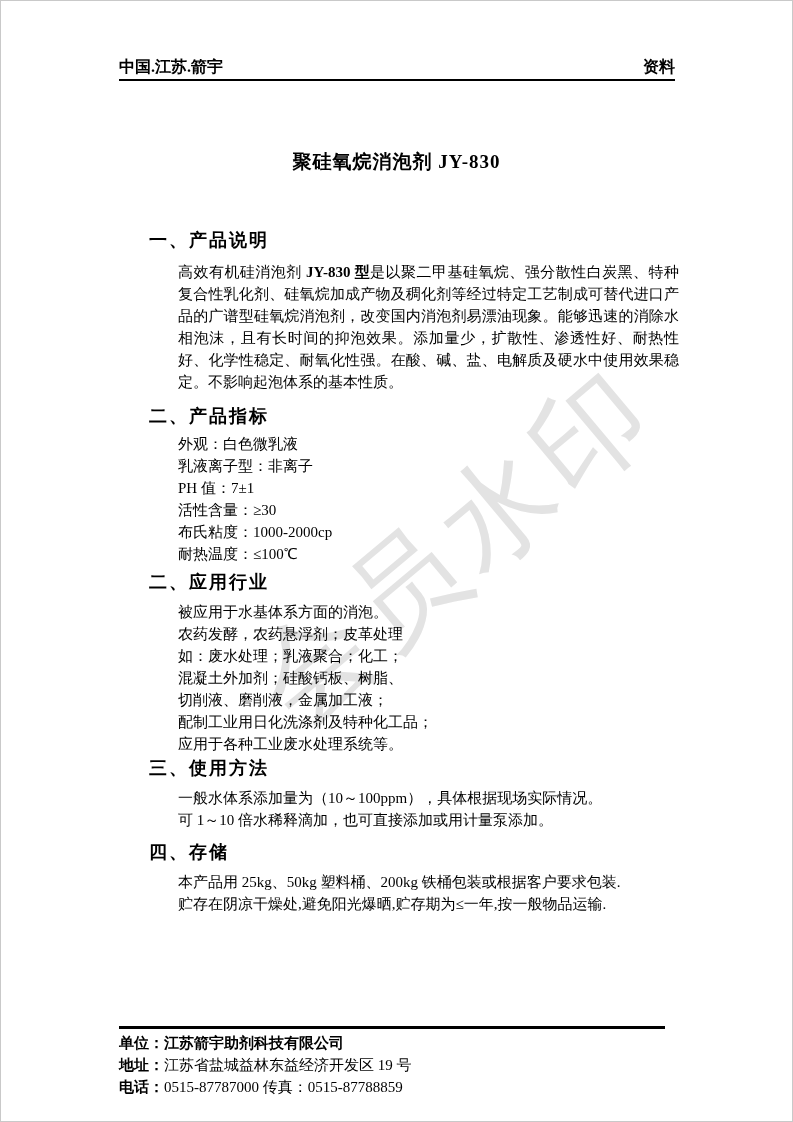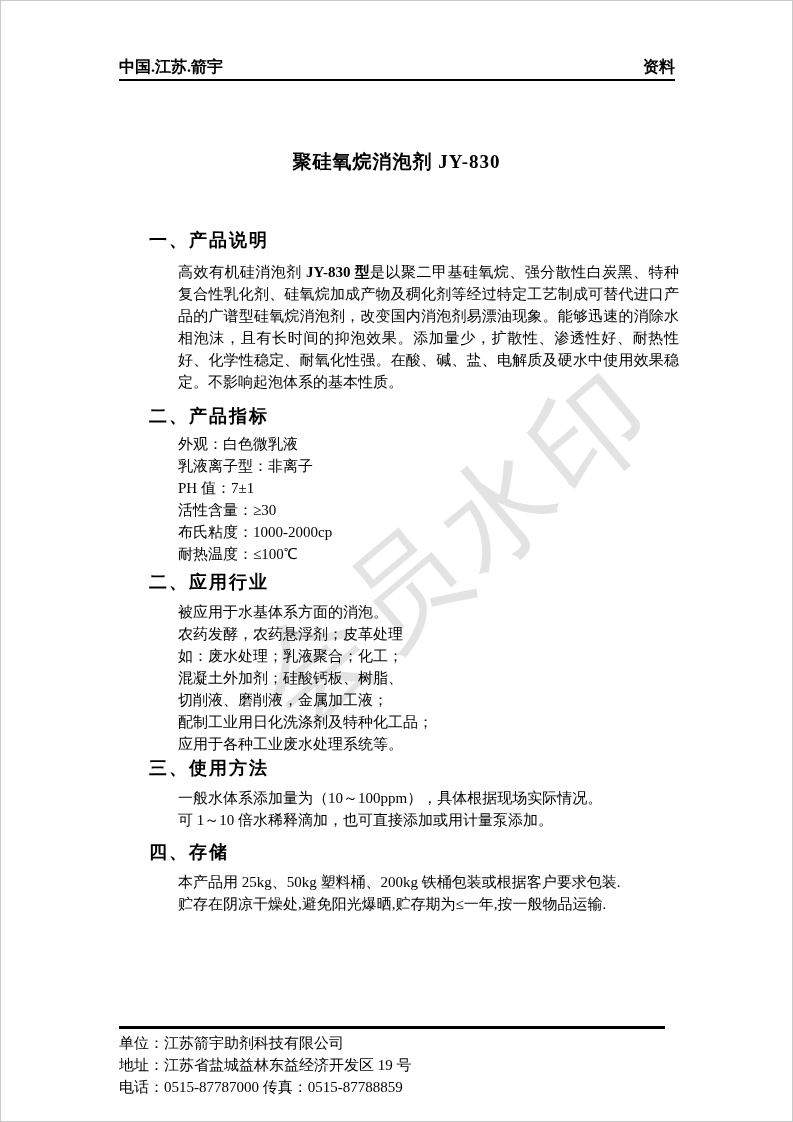--- a/index.html
+++ b/index.html
@@ -48,21 +48,21 @@
   .m-store   { margin-top:8px; }
   
   .footer-rule {
     position:absolute; left:118px; top:1025px; width:546px;
     border-top:3px solid #000; z-index:1;
   }
   .footer {
     position:absolute; left:118px; top:1031px; width:556px; z-index:1;
     font-size:15px; line-height:22px;
   }
-  .footer .lbl { font-weight:normal; }
+  .footer .lbl { font-weight:bold; }
   .footer-right { position:absolute; left:340px; top:22px; }
   .web-gap { padding-left:10px; }
 </style>
 </head>
 <body>
 
 <div class="page">
 
   <div class="watermark">会员水印</div>
 

